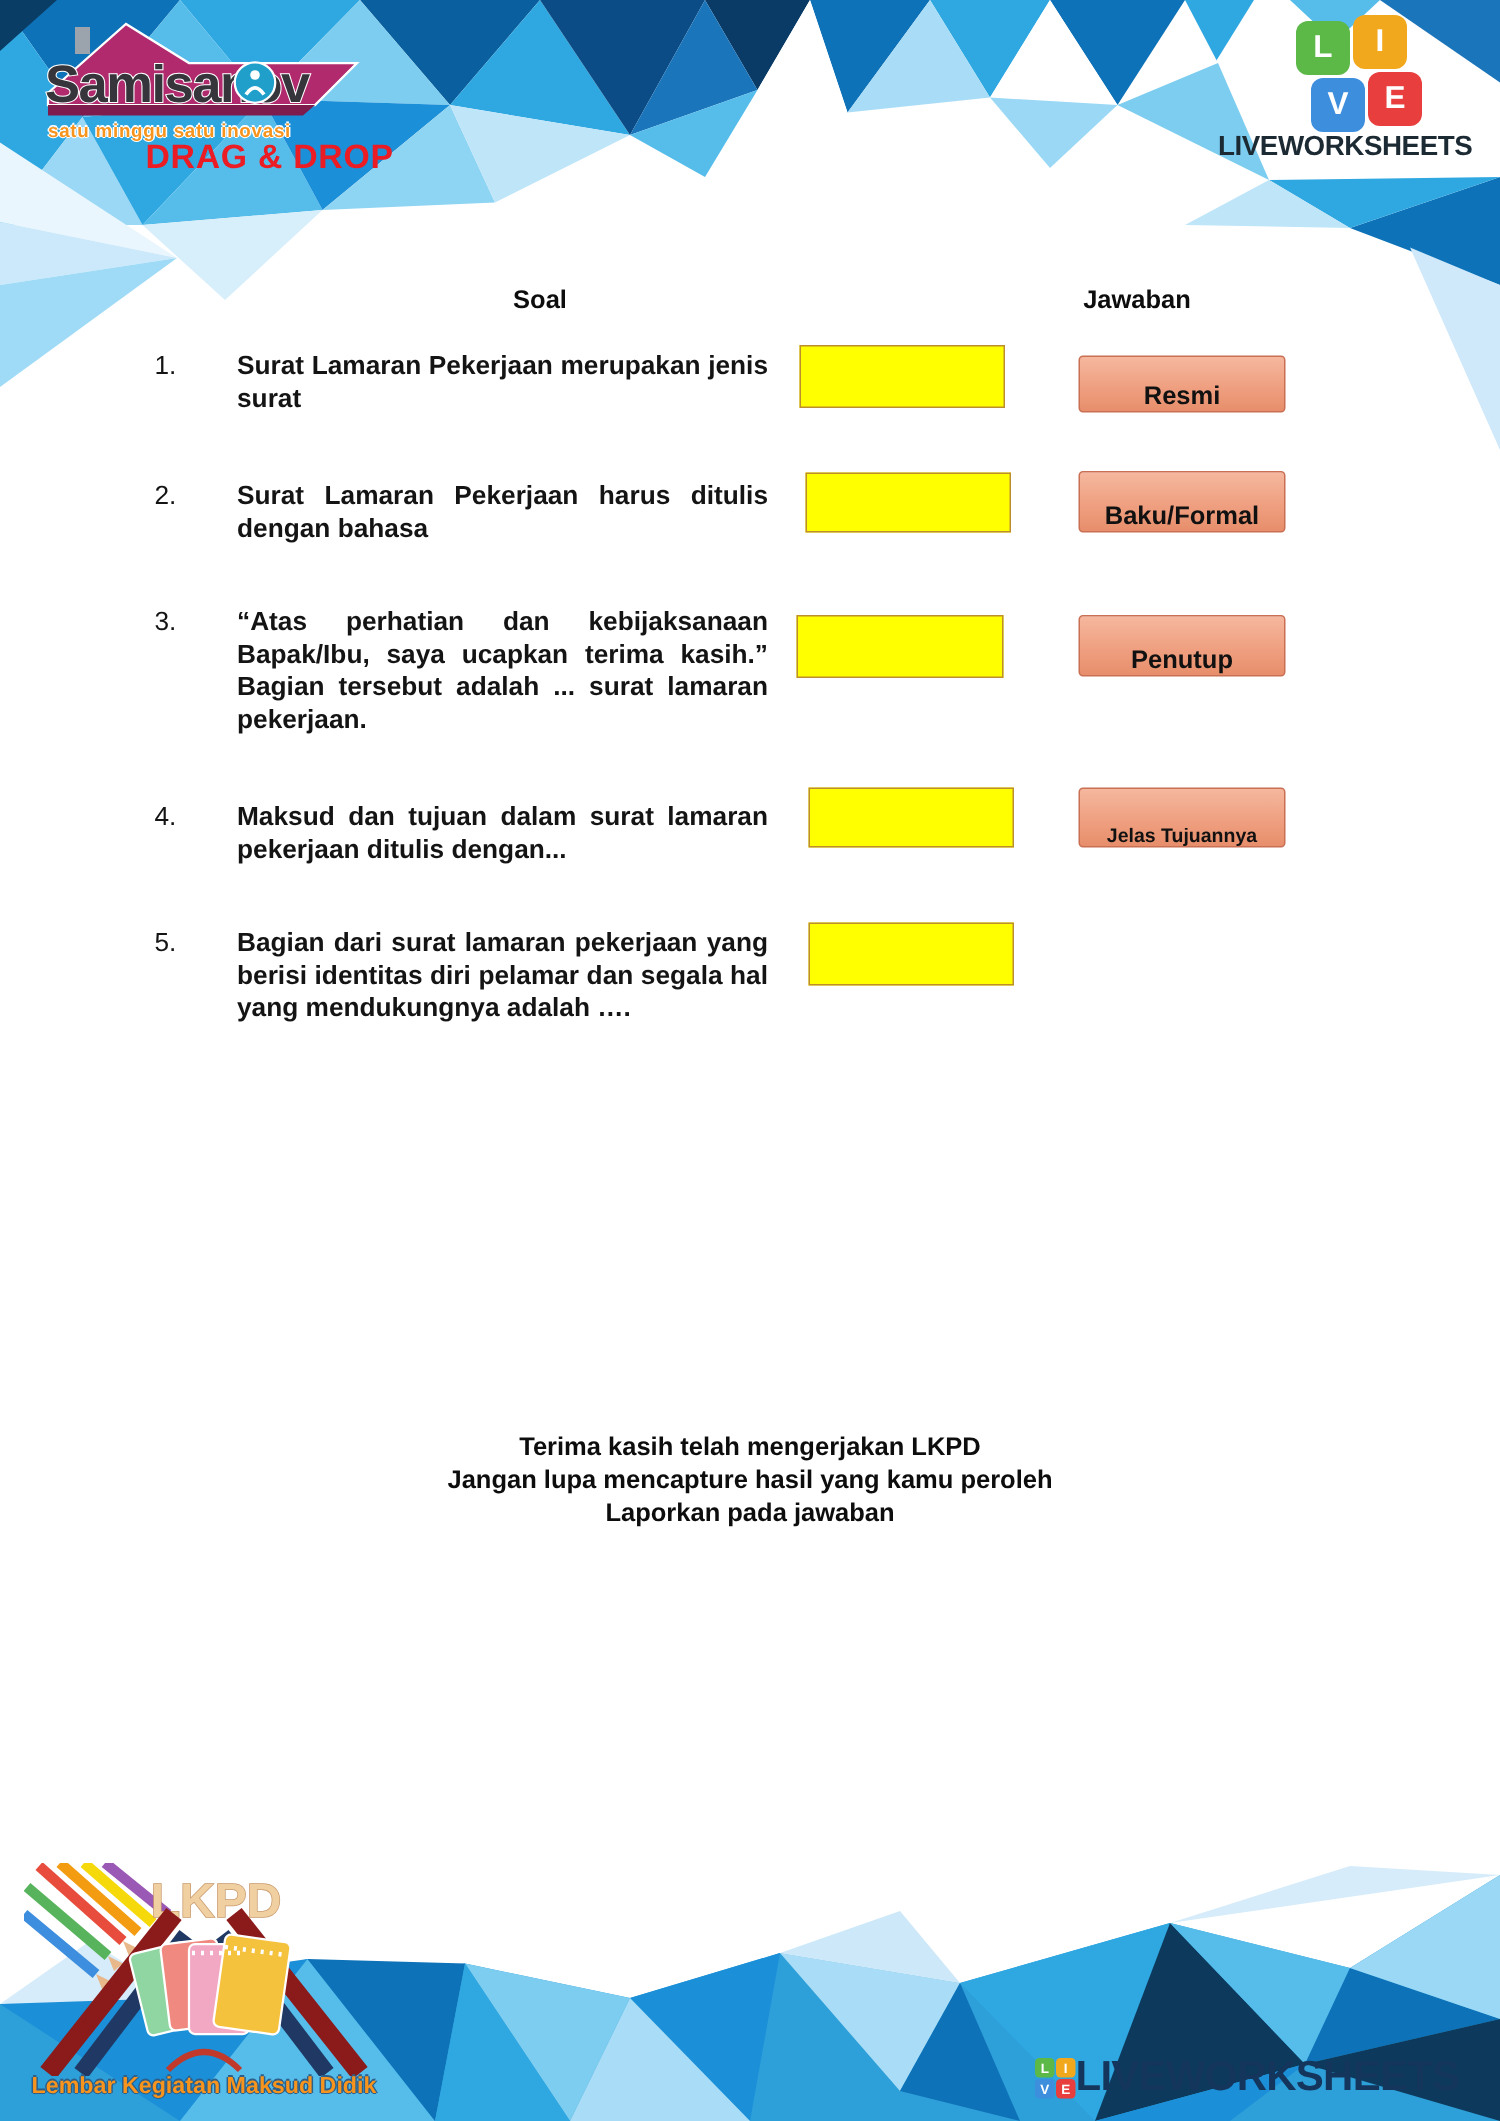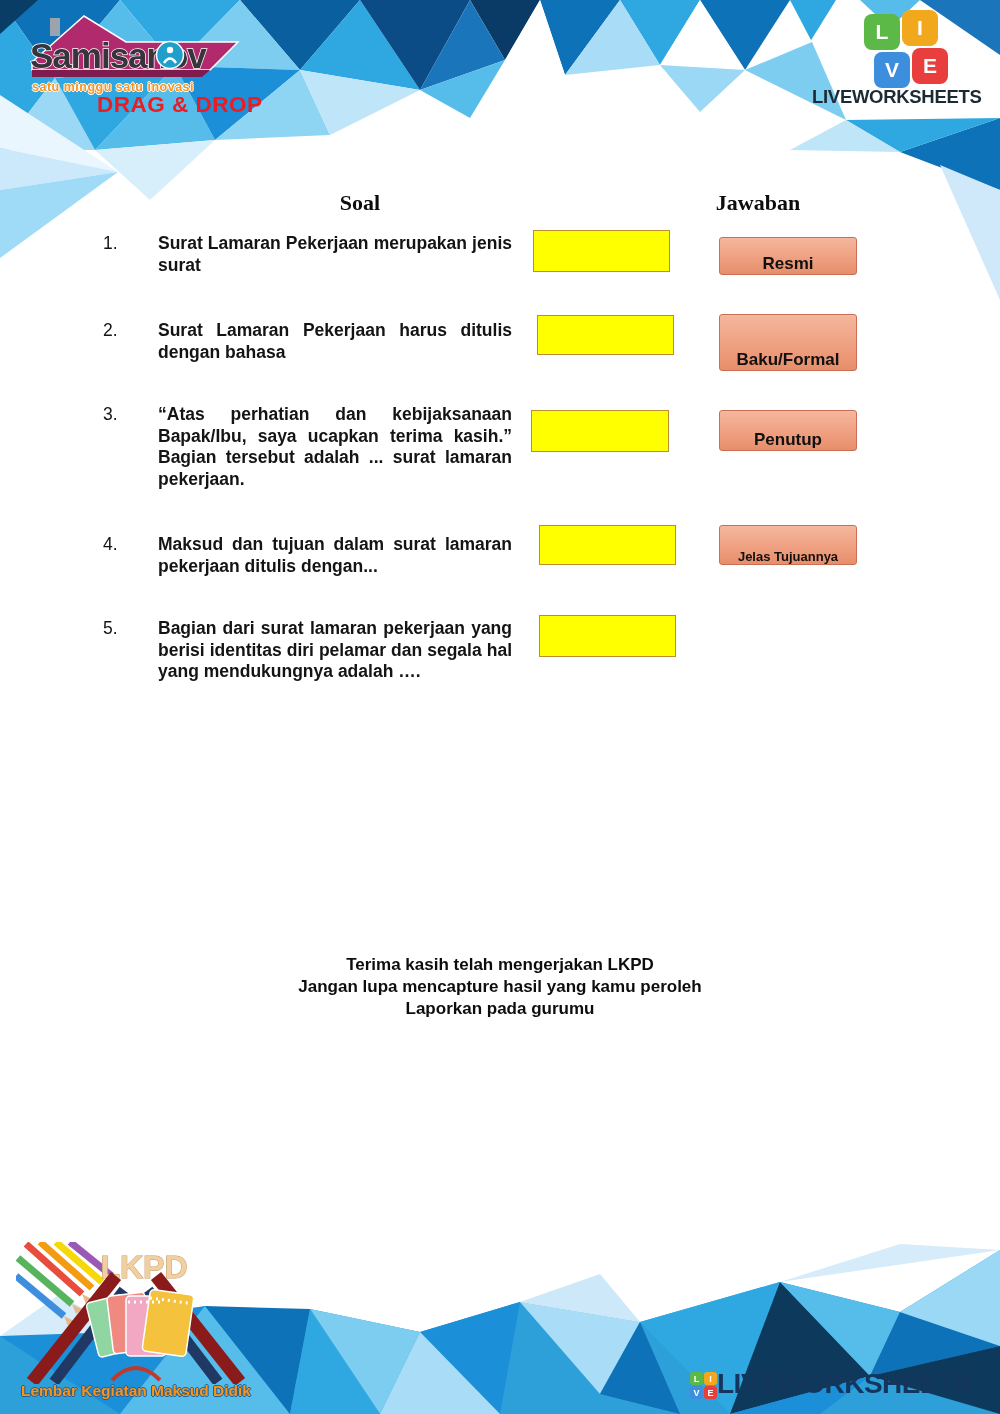--- a/index.html
+++ b/index.html
@@ -33,21 +33,21 @@
   #live-wordmark-top{
     left:812px;top:86px;width:190px;z-index:3;
     font-size:18.5px;font-weight:bold;letter-spacing:-.3px;color:#1C2A33;
   }
 
   
   #page-title{left:97px;top:92px;z-index:3;font-size:22.5px;font-weight:bold;color:#EC1C24;letter-spacing:.5px;}
   #instruction{left:97px;top:124px;width:786px;z-index:3;font-size:16.5px;font-weight:bold;line-height:24px;color:#0d0d0d;}
 
   
-  .col-header{z-index:3;font-size:22px;font-weight:bold;text-align:center;color:#0d0d0d;font-family:Liberation Serif, serif;}
+  .col-header{z-index:3;font-size:17px;font-weight:bold;text-align:center;color:#0d0d0d;}
   .question{z-index:3;font-size:17.5px;line-height:21.5px;color:#141414;}
   .q-num{position:absolute;left:0;top:0;}
   .q-text{margin:0 0 0 55px;width:354px;text-align:justify;font-weight:bold;}
   .drop-zone{
     z-index:3;width:137px;background:#FFFF00;border:1.5px solid #BD8E2E;box-sizing:border-box;
   }
   .answer-chip{
     z-index:3;left:719px;width:138px;box-sizing:border-box;
     display:flex;align-items:flex-end;justify-content:center;
     background:linear-gradient(180deg,#F5B79E 0%,#EFA081 55%,#E78E6B 100%);
@@ -171,34 +171,34 @@
 
   <div class="abs drop-zone" style="left:533px;top:230px;height:42px;"></div>
   <div class="abs drop-zone" style="left:537px;top:315px;height:40px;"></div>
   <div class="abs drop-zone" style="left:531px;top:410px;height:42px;width:138px;"></div>
   <div class="abs drop-zone" style="left:539px;top:525px;height:40px;"></div>
   <div class="abs drop-zone" style="left:539px;top:615px;height:42px;"></div>
 
   <div class="abs answer-chip" style="top:237px;height:38px;">
     <span>Resmi</span>
   </div>
-  <div class="abs answer-chip" style="top:314px;height:57px;">
+  <div class="abs answer-chip" style="top:314px;height:41px;">
     <span>Baku/Formal</span>
   </div>
   <div class="abs answer-chip" style="top:410px;height:41px;">
     <span>Penutup</span>
   </div>
   <div class="abs answer-chip small" style="top:525px;height:40px;">
     <span>Jelas Tujuannya</span>
   </div>
 
   <div id="closing" class="abs">
     <p>Terima kasih telah mengerjakan LKPD</p>
     <p>Jangan lupa mencapture hasil yang kamu peroleh</p>
-    <p>Laporkan pada gurumu</p>
+    <p>Laporkan pada jawaban</p>
   </div>
 
   <svg id="footer-banner" class="abs" viewBox="0 0 1000 190" width="1000" height="190">
     <polygon points="0,112 80,118 205,82 255,93 310,85 420,108 520,78 640,98 780,58 900,88 1000,26 1000,190 0,190" fill="#2D9FD9"></polygon>
     <polygon points="0,112 205,82 120,190" fill="#1B8FD8"></polygon>
     <polygon points="120,190 205,82 290,190" fill="#56BDEB"></polygon>
     <polygon points="205,82 310,85 290,190" fill="#0E72B8"></polygon>
     <polygon points="310,85 420,108 380,190" fill="#7CCDF0"></polygon>
     <polygon points="290,190 310,85 380,190" fill="#2FA8E1"></polygon>
     <polygon points="420,108 520,78 500,190" fill="#1B8FD8"></polygon>

